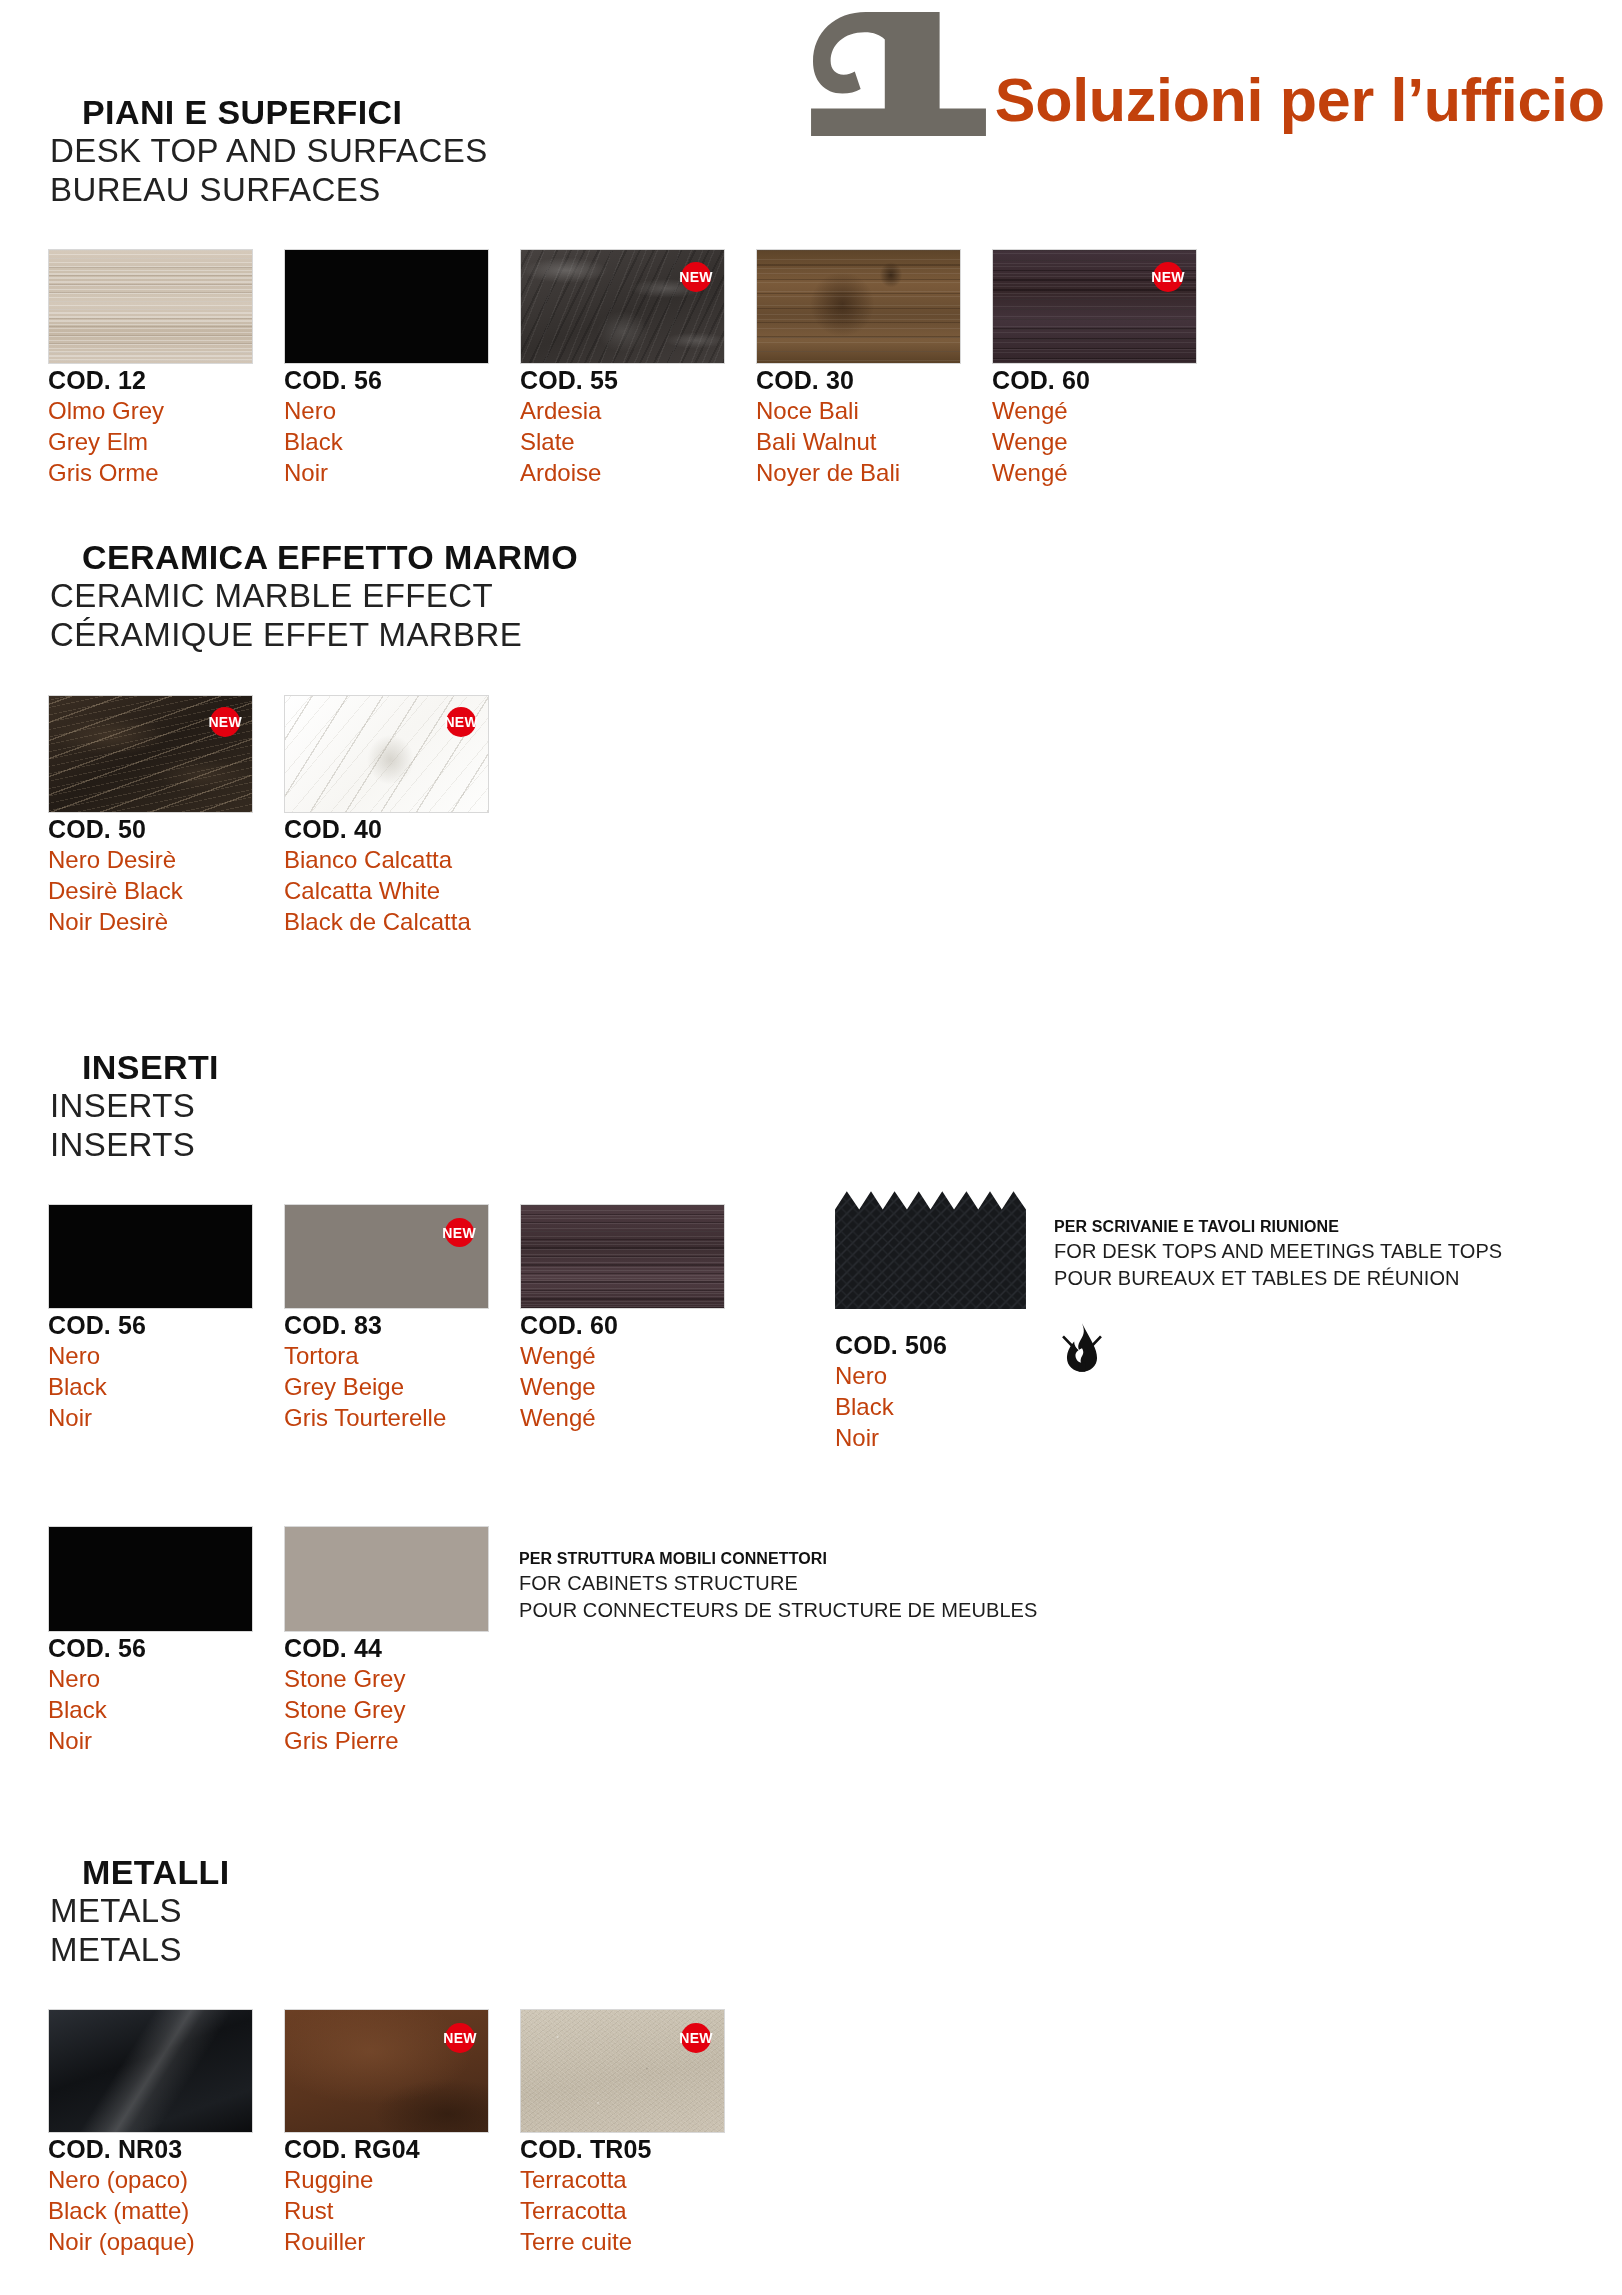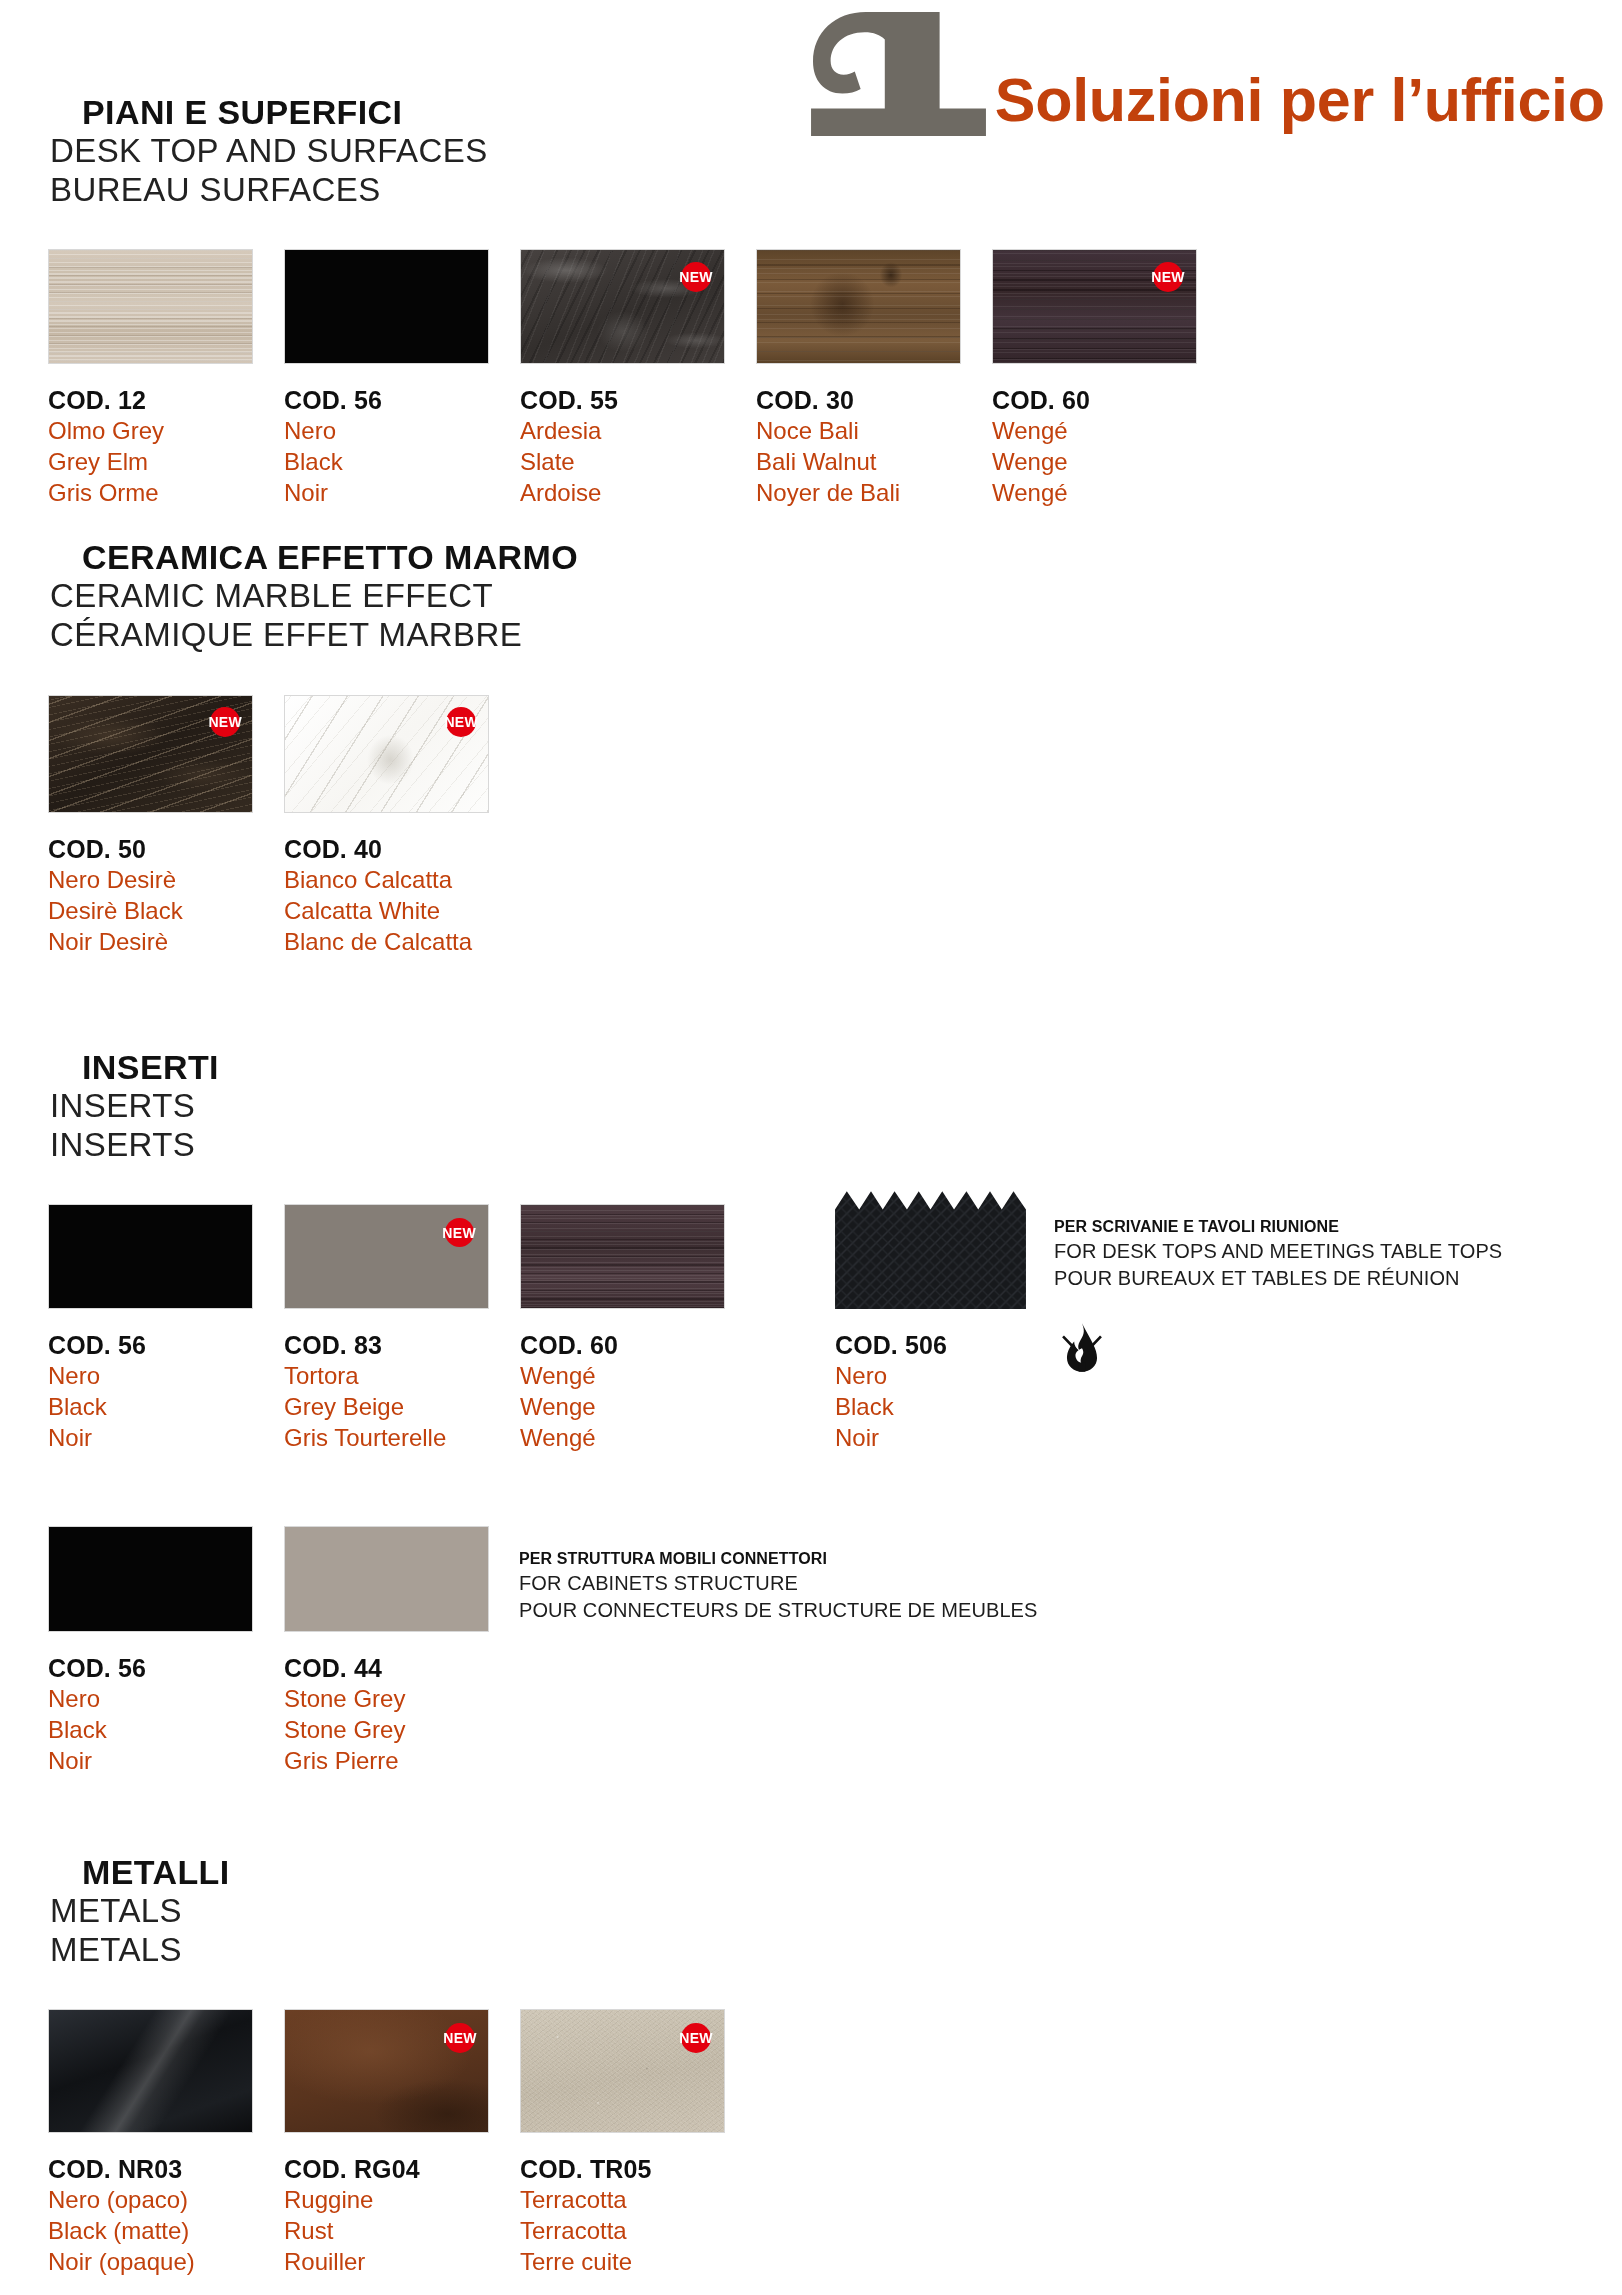--- a/index.html
+++ b/index.html
@@ -65,21 +65,21 @@
     font-size: 14px;
     letter-spacing: 0.3px;
     display: flex;
     align-items: center;
     justify-content: center;
     z-index: 5;
     font-family: "Liberation Sans", sans-serif;
   }
 
   
-  .caption { margin-top: 21px; }
+  .caption { margin-top: 1px; }
   .cap-code {
     font-size: 25px;
     font-weight: 700;
     letter-spacing: 0.1px;
     line-height: 1.25;
     color: #101010;
     white-space: nowrap;
   }
   .cap-line {
     font-size: 24px;
@@ -289,21 +289,21 @@
   </div>
 
   <div class="swatch-cell">
     <div class="chip tex-bianco-calcatta" style="width:205px;height:118px;">
       <div class="new-badge" style="width:30px;height:30px;top:10.5px;right:11.8px;">NEW</div>
     </div>
     <div class="caption">
       <div class="cap-code">COD. 40</div>
       <div class="cap-line">Bianco Calcatta</div>
       <div class="cap-line">Calcatta White</div>
-      <div class="cap-line">Blanc de Calcatta</div>
+      <div class="cap-line">Black de Calcatta</div>
     </div>
   </div>
 
 </div>
 
 <div class="section-head" style="top:1047px;">
   <div class="sh-line sh-it">INSERTI</div>
   <div class="sh-line sh-en">INSERTS</div>
   <div class="sh-line sh-fr">INSERTS</div>
 </div>

